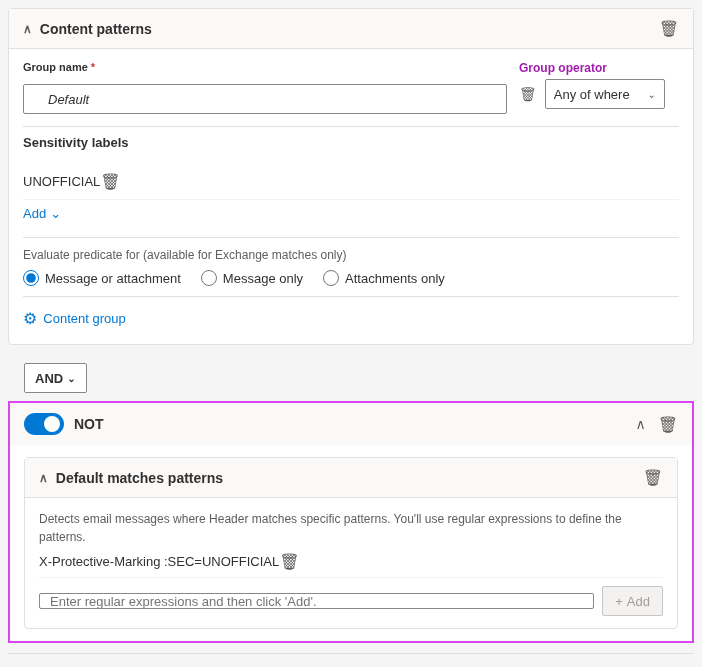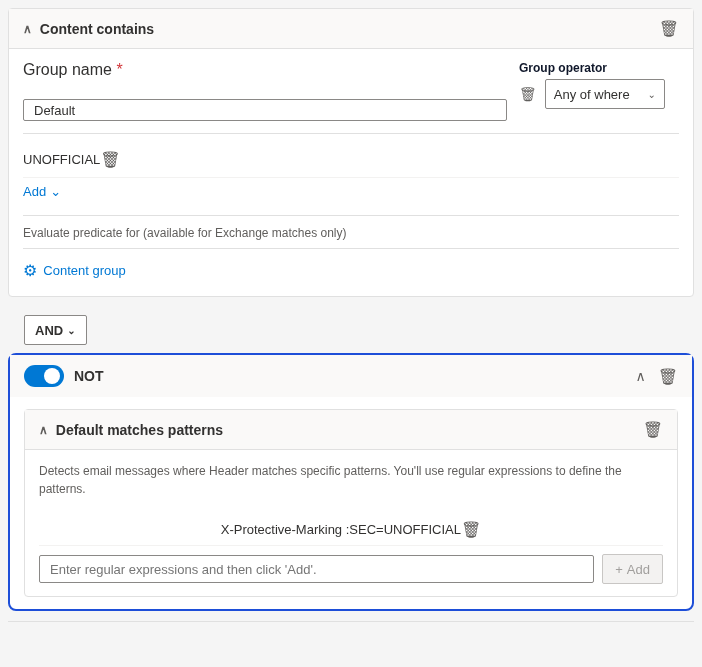--- a/index.html
+++ b/index.html
@@ -65,50 +65,51 @@
       justify-content: space-between;
       gap: 12px;
       margin-bottom: 12px;
     }
 
     .form-group {
       flex: 1;
     }
 
     .form-label {
-      font-size: 16px;
-      font-weight: 400;
-      margin-bottom: 20px;
+      font-size: 11px;
+      font-weight: 700;
+      margin-bottom: 11px;
       color: #323130;
     }
 
     .required-star {
       color: #d13438;
     }
 
     .text-input {
       width: 100%;
-      height: 22px;
+      height: 30px;
       border: 1px solid #8a8886;
       border-radius: 2px;
-      padding: 0 10px;
+      padding: 0 24px;
       font-size: 13px;
       color: #323130;
       outline: none;
+      font-style: italic;
     }
 
     .form-group-right {
       min-width: 160px;
     }
 
     .group-operator-label {
       font-size: 12px;
       font-weight: 600;
       margin-bottom: 4px;
-      color: #0f172a;
+      color: #a21caf;
     }
 
     .dropdown-select {
       display: flex;
       align-items: center;
       gap: 6px;
     }
 
     .select-box {
       border: 1px solid #8a8886;
@@ -243,22 +244,22 @@
       height: 30px;
     }
 
     .and-dropdown .chevron {
       font-size: 10px;
     }
 
     
     .not-card {
       background: #fff;
-      border: 2px solid #1d4ed8;
-      border-radius: 8px;
+      border: 2px solid #d946ef;
+      border-radius: 0;
       margin-bottom: 10px;
     }
 
     .not-header {
       display: flex;
       align-items: center;
       justify-content: space-between;
       padding: 10px 14px;
       background: #faf9f8;
     }
@@ -346,41 +347,40 @@
 
     .description-text {
       font-size: 12px;
       color: #605e5c;
       line-height: 1.5;
     }
 
     .pattern-row {
       display: flex;
       align-items: center;
-      justify-content: center;
+      justify-content: flex-start;
       padding: 6px 0;
       border-bottom: 1px solid #f3f2f1;
       margin-bottom: 8px;
-      margin-top: 16px;
     }
 
     .pattern-text {
       font-size: 13px;
       color: #323130;
     }
 
     .regex-input-row {
       display: flex;
       align-items: center;
       gap: 8px;
     }
 
     .regex-input {
       flex: 1;
-      height: 28px;
+      height: 16px;
       border: 1px solid #8a8886;
       border-radius: 2px;
       padding: 0 10px;
       font-size: 13px;
       color: #a19f9d;
       outline: none;
       background: #fff;
     }
 
     .add-button {
@@ -410,21 +410,21 @@
   </style>
 </head>
 <body>
 
 <div class="outer-wrapper">
 
   <div class="card">
     <div class="card-header">
       <div class="card-header-left">
         <span class="chevron-icon">∧</span>
-        <span>Content contains</span>
+        <span>Content patterns</span>
       </div>
       <span class="trash-icon">🗑</span>
     </div>
 
     <div class="card-body">
 
       <div class="form-row">
         <div class="form-group">
           <div class="form-label">
             <span>Group name</span>
@@ -439,33 +439,48 @@
             <div class="select-box">
               <span>Any of where</span>
               <span class="chevron">⌄</span>
             </div>
           </div>
         </div>
       </div>
 
       <hr class="divider">
 
+      <div class="section-label">Sensitivity labels</div>
 
       <div class="label-row">
         <span class="label-name">UNOFFICIAL</span>
         <span class="trash-icon">🗑</span>
       </div>
 
       <button class="add-btn">
         <span>Add</span>
         <span>⌄</span>
       </button>
 
       <div class="evaluate-section">
         <div class="evaluate-label">Evaluate predicate for (available for Exchange matches only)</div>
+        <div class="radio-group">
+          <label class="radio-option">
+            <input class="radio-input" type="radio" name="evaluate" checked="" style="">
+            <span class="radio-label">Message or attachment</span>
+          </label>
+          <label class="radio-option">
+            <input class="radio-input" type="radio" name="evaluate" style="">
+            <span class="radio-label">Message only</span>
+          </label>
+          <label class="radio-option">
+            <input class="radio-input" type="radio" name="evaluate" style="">
+            <span class="radio-label">Attachments only</span>
+          </label>
+        </div>
 
         <hr class="divider">
 
         <button class="create-group-btn">
           <span style="font-size:16px;">⚙</span>
           <span>Content group</span>
         </button>
       </div>
     </div>
   </div>

